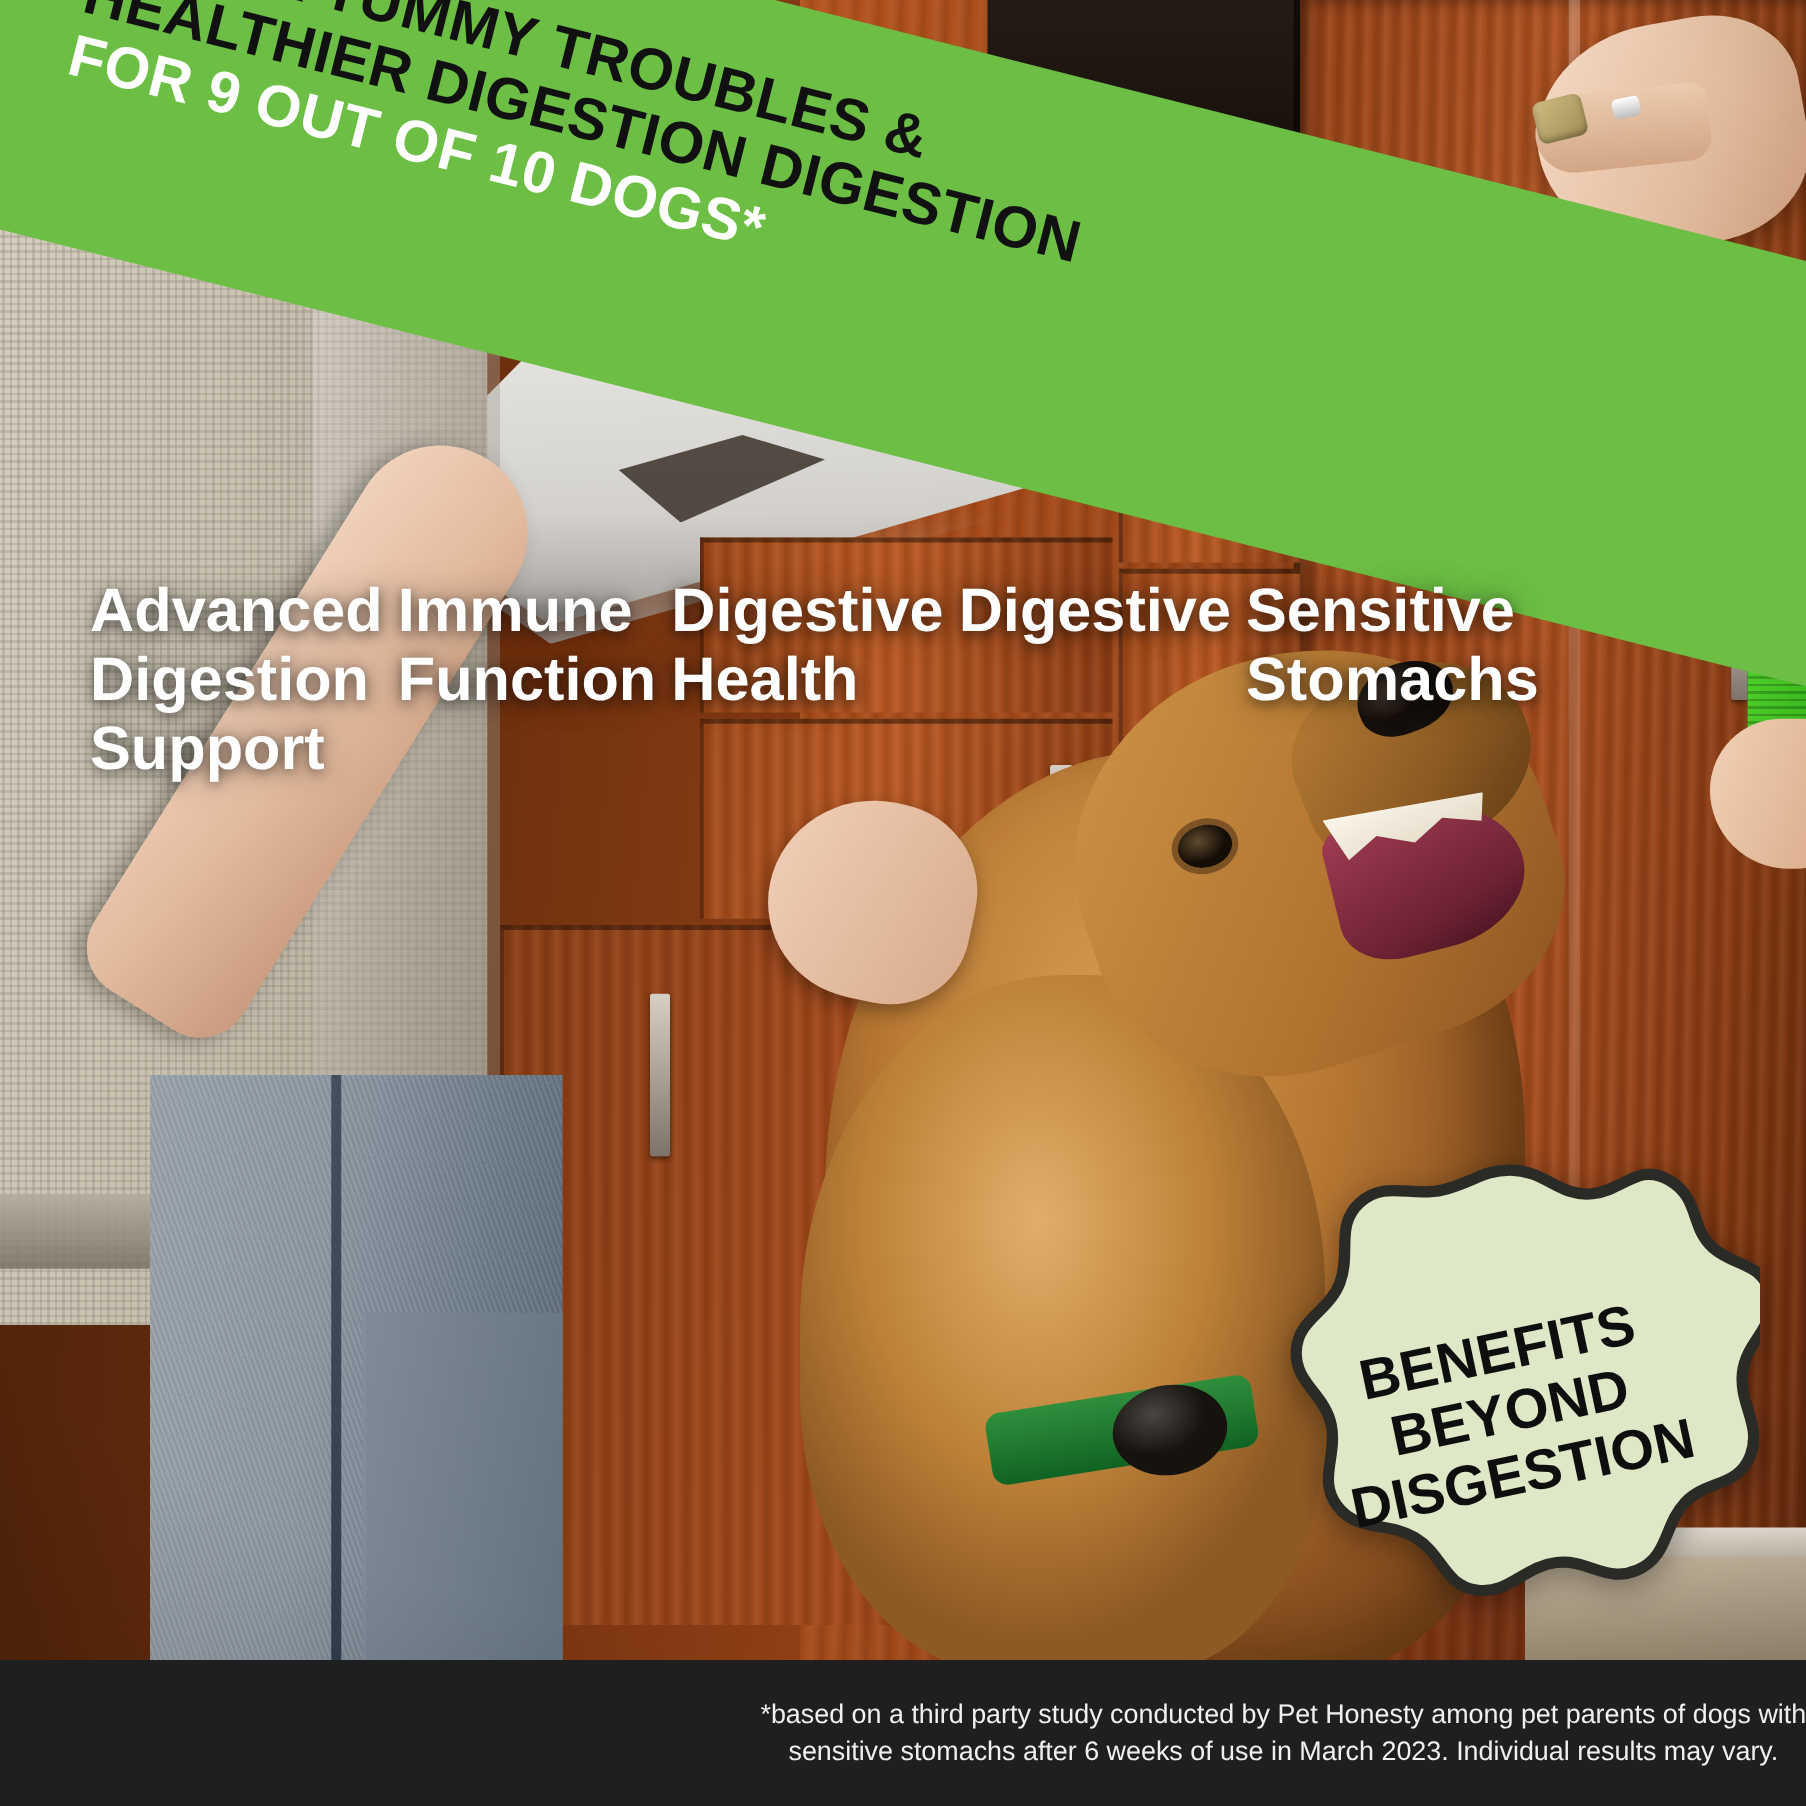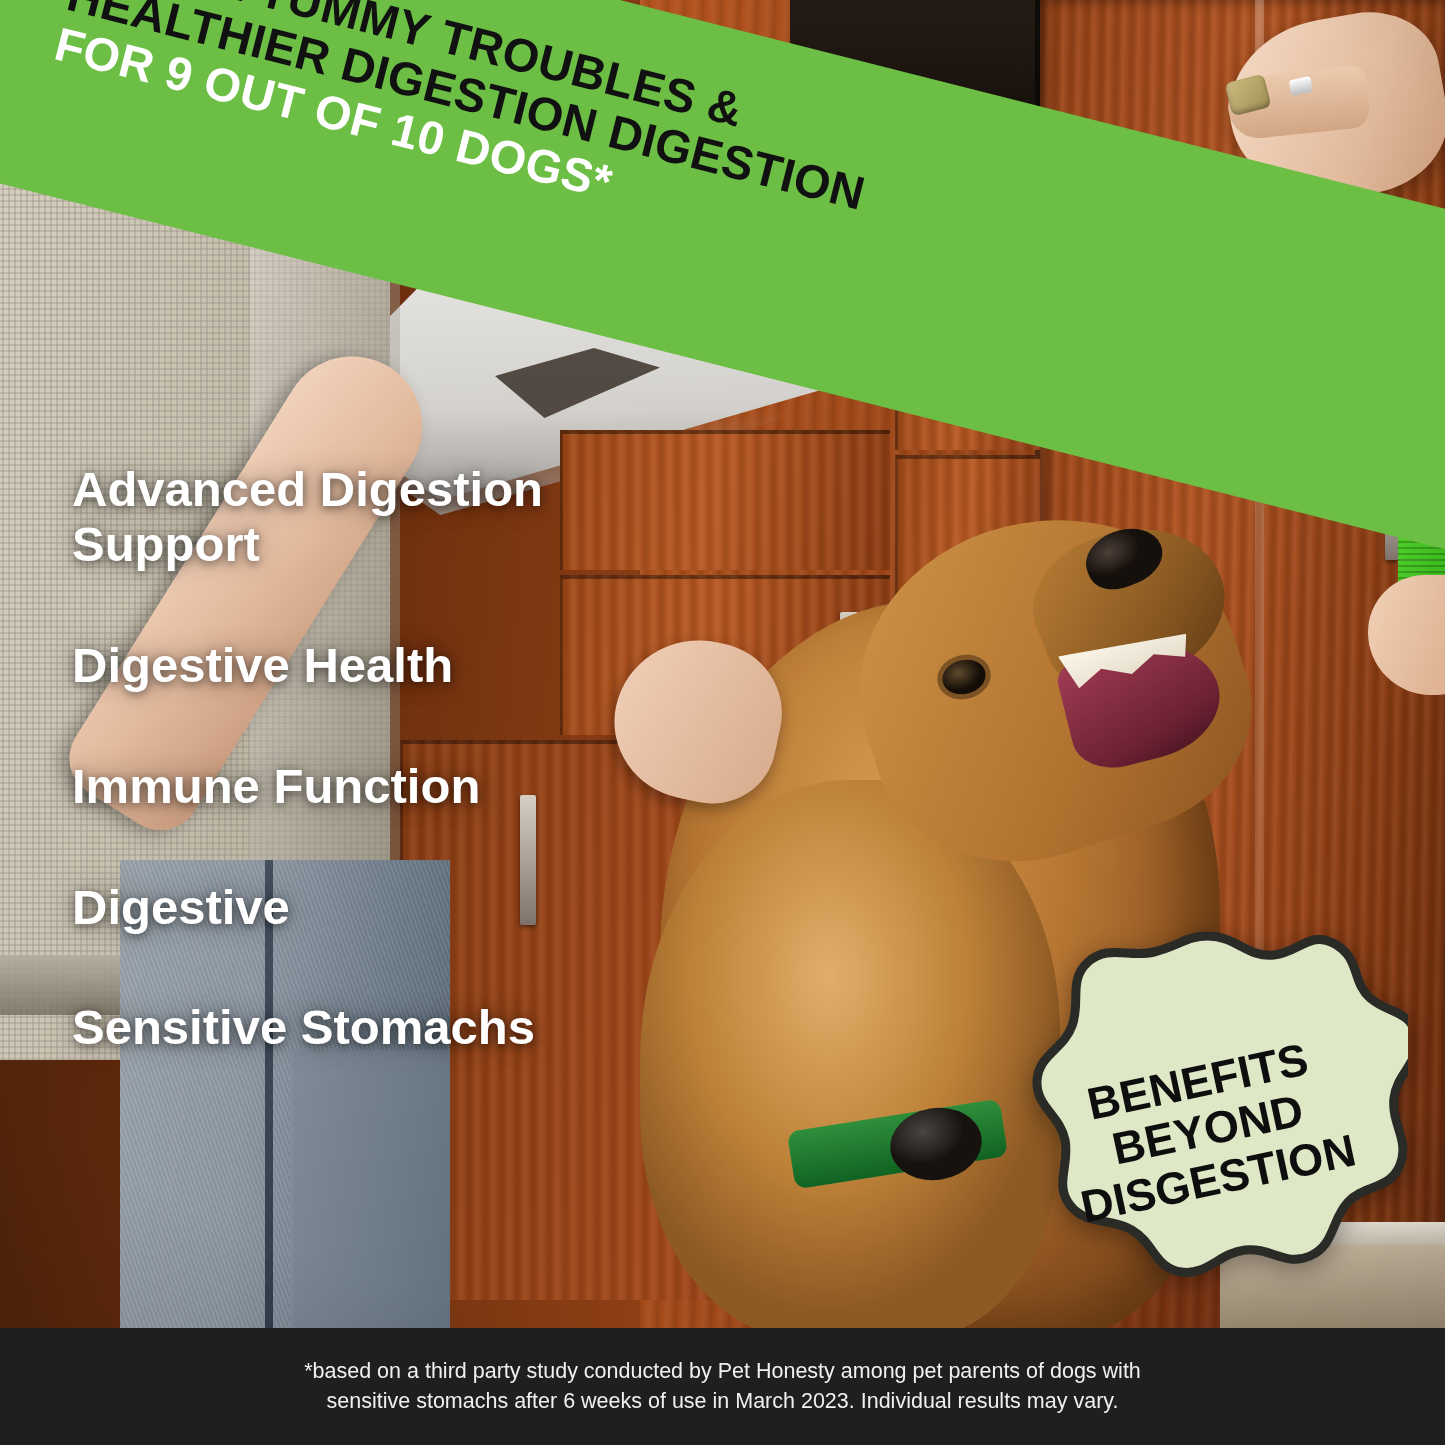--- a/index.html
+++ b/index.html
@@ -287,21 +287,21 @@
   .banner-line {
     font-size:47px; font-weight:bold; letter-spacing:.4px;
     white-space:nowrap; font-family:"Liberation Sans", sans-serif;
   }
   .banner-line.dark { color:#111111; }
   .banner-line.light { color:#ffffff; }
 
   
   .benefits {
     position:absolute; left:72px; top:462px; width:720px;
-    display:flex; flex-direction:column;
+    display:flex; flex-direction:row;gap:12px;
   }
   .benefit {
     color:#ffffff; font-size:49px; font-weight:bold; line-height:1.12;
     text-shadow:0 2px 10px rgba(0,0,0,.55), 0 0 28px rgba(0,0,0,.35);
     margin-bottom:66px; white-space:pre-line;
   }
   .benefit:last-child { margin-bottom:0; }
 
   
   .badge {
@@ -314,21 +314,21 @@
     display:flex; flex-direction:column; align-items:center; justify-content:center;
     transform:rotate(-12deg);
     color:#0e0e0e; font-weight:bold; font-size:45px; line-height:1.10;
     letter-spacing:.2px; text-align:center;
   }
 
   
   .footer {
     position:absolute; left:0; top:1328px; width:1445px; height:117px;
     background:#1f1f1f;
-    display:flex; align-items:center; justify-content:center;
+    display:flex; align-items:center; justify-content:flex-end;
   }
   .footer-text {
     color:#f0f0f0; font-size:21.5px; line-height:1.35; text-align:center;
     max-width:930px; white-space:pre-line;
   }
 </style>
 </head>
 <body>
 
 <div id="ad">
@@ -397,22 +397,22 @@
     <div class="banner-inner">
       <div class="banner-line dark">FEWER TUMMY TROUBLES &amp;</div>
       <div class="banner-line dark">HEALTHIER DIGESTION DIGESTION</div>
       <div class="banner-line light">FOR 9 OUT OF 10 DOGS*</div>
     </div>
   </div>
 
   <div class="benefits">
     <div class="benefit">Advanced Digestion
 Support</div>
+    <div class="benefit">Immune Function</div>
     <div class="benefit">Digestive Health</div>
-    <div class="benefit">Immune Function</div>
     <div class="benefit">Digestive</div>
     <div class="benefit">Sensitive Stomachs</div>
   </div>
 
   <div class="badge">
     <svg viewBox="0 0 400 404">
       <path d="M200 8
                C 228 8 240 30 266 27
                C 292 24 302 2 327 16
                C 352 30 344 54 362 70

